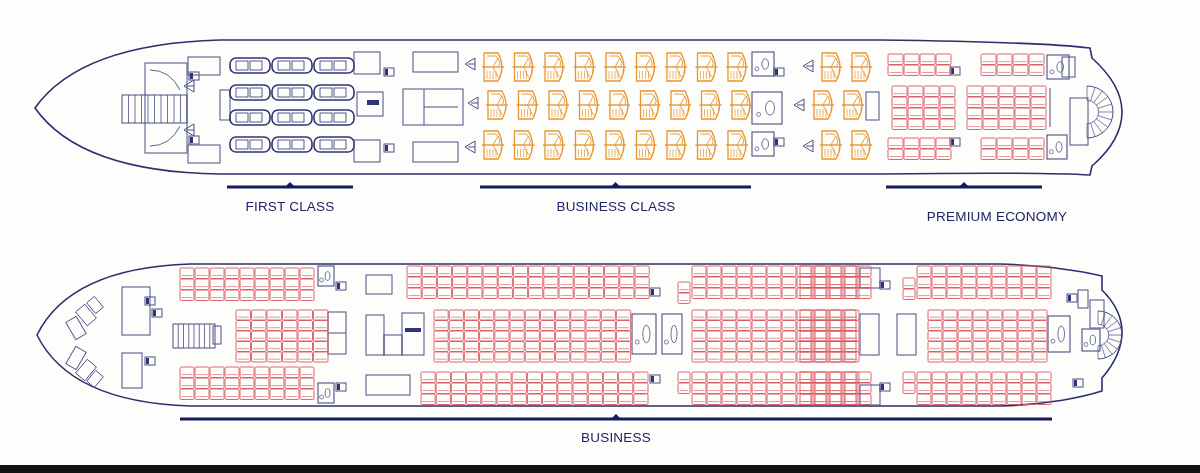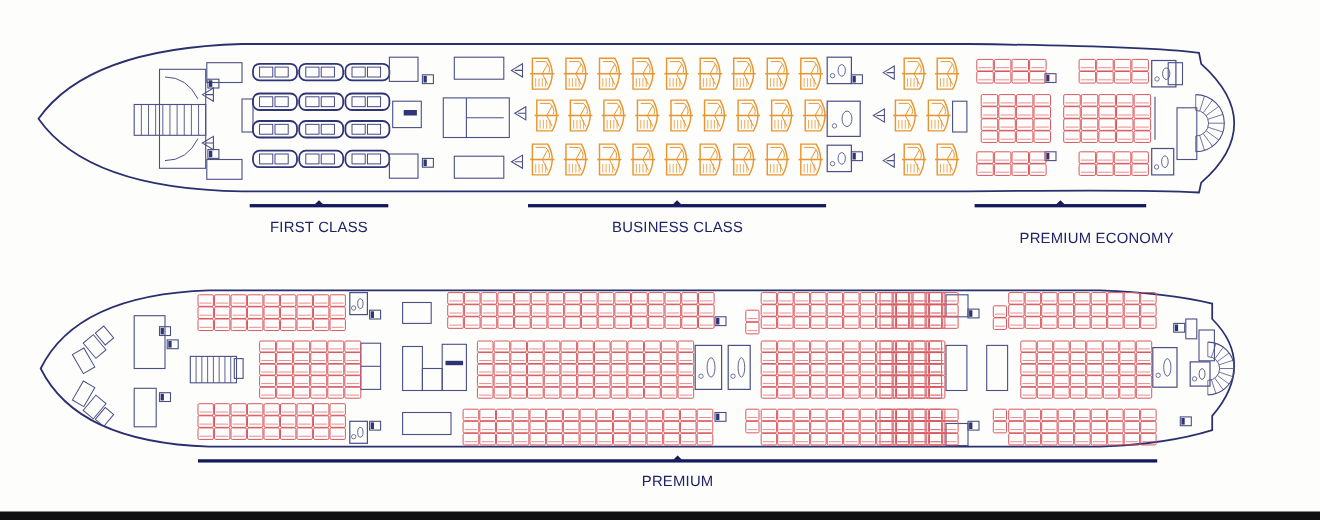--- a/index.html
+++ b/index.html
@@ -3037,16 +3037,16 @@
         <g>
           <rect x="180" y="417.5" width="872" height="3" fill="#141a5c"></rect>
           <path d="M 612 418 L 616 414 L 620 418 Z" fill="#141a5c"></path>
         </g>
       </g>
   </svg>
 
   <div class="label" style="left:290px; top:199px;">FIRST CLASS</div>
   <div class="label" style="left:616px; top:199px;text-align:center;">BUSINESS CLASS</div>
   <div class="label" style="left:997px; top:199px;margin-top:10px;">PREMIUM ECONOMY</div>
-  <div class="label" style="left:616px; top:430px;">PREMIUM</div>
+  <div class="label" style="left:616px; top:430px;">BUSINESS</div>
 </div>
 
 <div class="bottom-bar"></div>
 
 </body></html>

